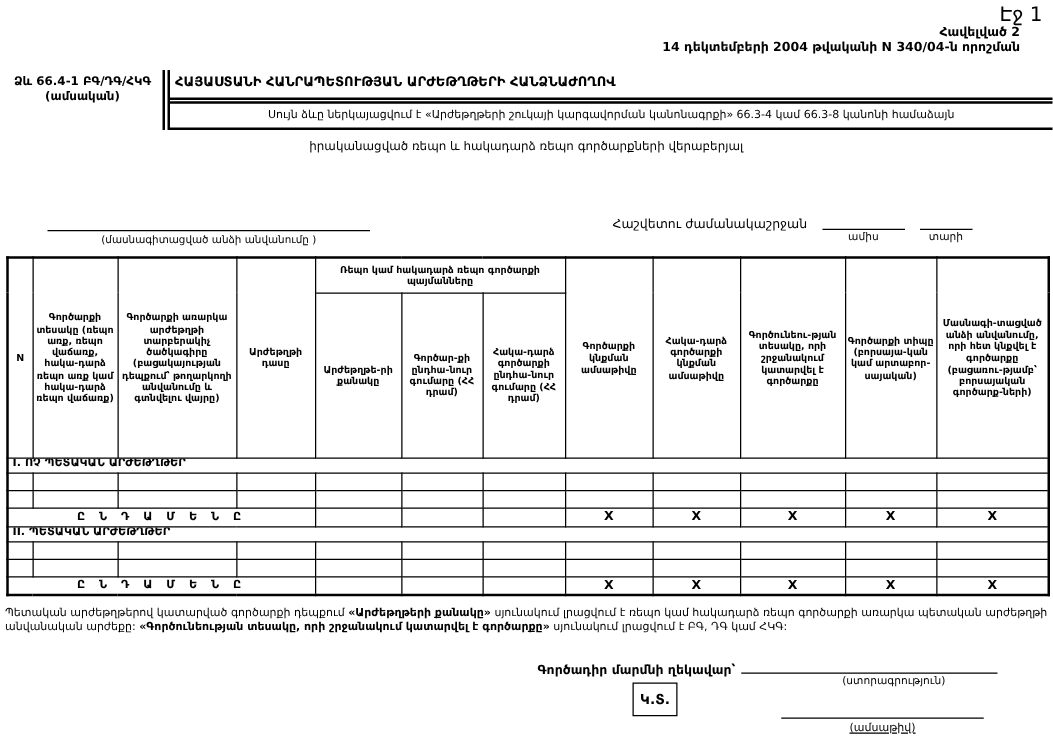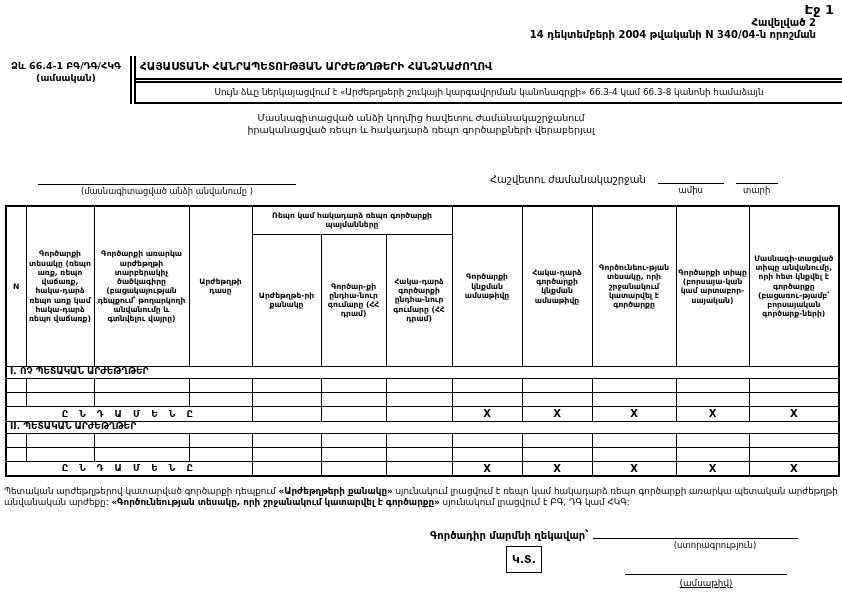--- a/index.html
+++ b/index.html
@@ -8,21 +8,21 @@
     width: 842px; height: 596px;
     font-family: "DejaVu Sans", sans-serif;
     color: #000;
     position: relative;
     overflow: hidden;
   }
   .abs { position: absolute; }
 
   
   #corner { top: 2px; right: 8px; text-align: right; }
-  #page-label { font-size: 13px; font-weight: bold; }
+  #page-label { font-size: 16px; font-weight: normal; }
   .appendix-line { font-size: 10px; font-weight: bold; padding-right: 18px; line-height: 1.18; }
 
   
   #form-band { top: 56px; left: 2px; right: 0; display: flex; }
   #form-code-box { width: 128px; text-align: center; font-weight: bold; font-size: 9.5px; line-height: 1.3; padding-top: 4px; }
   #band-right { flex: 1; border-left: 6px double #000; }
   #commission-title { font-weight: bold; font-size: 10.5px; text-align: left; padding: 4px 4px 6px 4px; border-bottom: 5px double #000; }
   #presented-note { font-size: 8.8px; text-align: center; padding: 4px 2px 5px 2px; border-bottom: 2px solid #000; }
 
   
@@ -85,21 +85,20 @@
     <div>Ձև 66.4-1 ԲԳ/ԴԳ/ՀԿԳ</div>
     <div>(ամսական)</div>
   </div>
   <div id="band-right">
     <div id="commission-title">ՀԱՅԱՍՏԱՆԻ ՀԱՆՐԱՊԵՏՈՒԹՅԱՆ ԱՐԺԵԹՂԹԵՐԻ ՀԱՆՁՆԱԺՈՂՈՎ</div>
     <div id="presented-note">Սույն ձևը ներկայացվում է «Արժեթղթերի շուկայի կարգավորման կանոնագրքի» 66.3-4 կամ 66.3-8 կանոնի համաձայն</div>
   </div>
 </div>
 
 <div id="report-head" class="abs">
-  <div class="report-sub">Մասնագիտացված անձի կողմից հավետու ժամանակաշրջանում</div>
   <div class="report-sub">իրականացված ռեպո և հակադարձ ռեպո գործարքների վերաբերյալ</div>
 </div>
 
 <div id="entity-block" class="abs">
   <div id="entity-line"></div>
   <div id="entity-caption">(մասնագիտացված անձի անվանումը )</div>
 </div>
 
 <div id="period-block" class="abs">
   <div id="period-label">Հաշվետու ժամանակաշրջան</div>
@@ -133,21 +132,21 @@
       <tr class="group-row">
         <th rowspan="2">N</th>
         <th rowspan="2">Գործարքի տեսակը (ռեպո առք, ռեպո վաճառք, հակա-դարձ ռեպո առք կամ հակա-դարձ ռեպո վաճառք)</th>
         <th rowspan="2">Գործարքի առարկա արժեթղթի տարբերակիչ ծածկագիրը (բացակայության դեպքում՝ թողարկողի անվանումը և գտնվելու վայրը)</th>
         <th rowspan="2">Արժեթղթի դասը</th>
         <th colspan="3" class="group-cell">Ռեպո կամ հակադարձ ռեպո գործարքի պայմանները</th>
         <th rowspan="2">Գործարքի կնքման ամսաթիվը</th>
         <th rowspan="2">Հակա-դարձ գործարքի կնքման ամսաթիվը</th>
         <th rowspan="2">Գործունեու-թյան տեսակը, որի շրջանակում կատարվել է գործարքը</th>
         <th rowspan="2">Գործարքի տիպը (բորսայա-կան կամ արտաբոր-սայական)</th>
-        <th rowspan="2">Մասնագի-տացված տիպը անվանումը, որի հետ կնքվել է գործարքը (բացառու-թյամբ՝ բորսայական գործարք-ների)</th>
+        <th rowspan="2">Մասնագի-տացված անձի անվանումը, որի հետ կնքվել է գործարքը (բացառու-թյամբ՝ բորսայական գործարք-ների)</th>
       </tr>
       <tr class="sub-row">
         <th>Արժեթղթե-րի քանակը</th>
         <th>Գործար-քի ընդհա-նուր գումարը (ՀՀ դրամ)</th>
         <th>Հակա-դարձ գործարքի ընդհա-նուր գումարը (ՀՀ դրամ)</th>
       </tr>
     </thead>
     <tbody>
       <tr>
         <td colspan="12" class="section-cell">I. ՈՉ ՊԵՏԱԿԱՆ ԱՐԺԵԹՂԹԵՐ</td>

